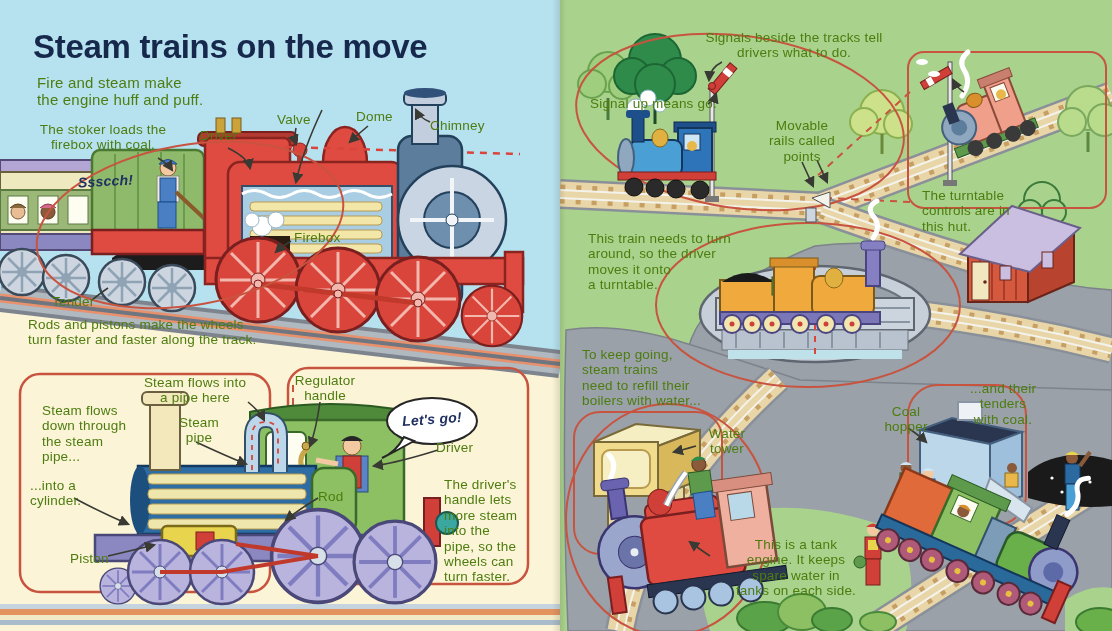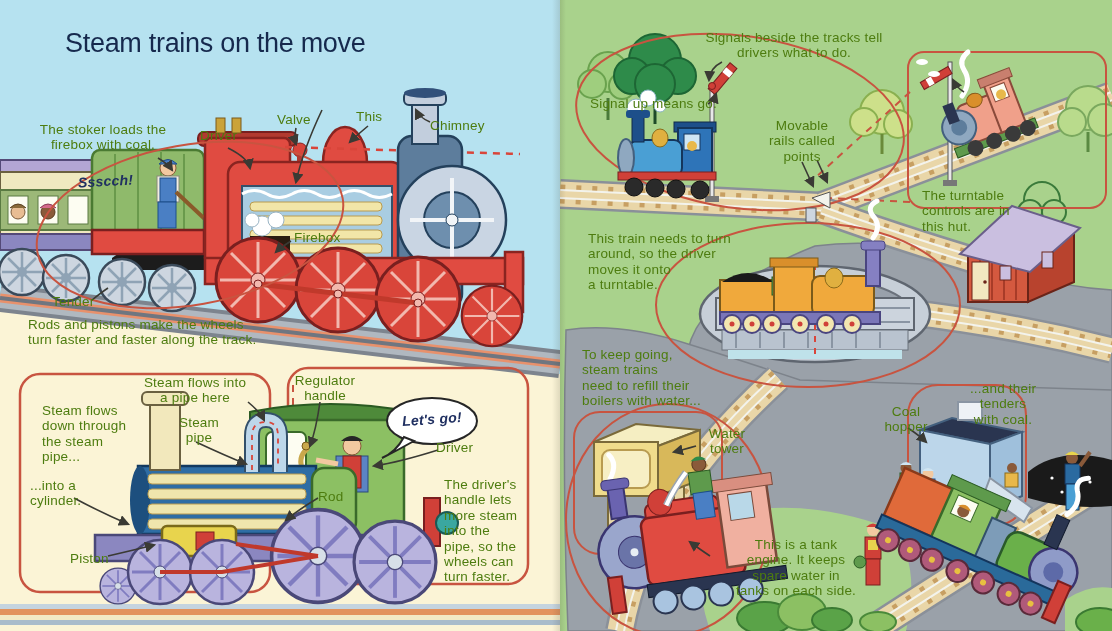--- a/index.html
+++ b/index.html
@@ -5,21 +5,21 @@
   html,body{margin:0;padding:0;background:#888;}
   .spread{position:relative;width:1112px;height:631px;overflow:hidden;background:#fbf4d6;
           font-family:"Liberation Sans",sans-serif;}
   .page{position:absolute;top:0;height:631px;}
   .page-left{left:0;width:560px;}
   .page-right{left:560px;width:552px;}
   .art{position:absolute;left:0;top:0;}
   .lbl{position:absolute;font-size:13.5px;line-height:1.14;color:#4d7c0f;
        white-space:pre-line;letter-spacing:.2px;}
   .c{text-align:center;}
-  .title{font-size:27px;font-weight:normal;color:#16294d;letter-spacing:-.3px;white-space:nowrap;margin-left:32px;}
+  .title{font-size:33px;font-weight:bold;color:#16294d;letter-spacing:-.3px;white-space:nowrap;}
   .intro{font-size:15px;}
   .hand{font-weight:bold;font-style:italic;color:#203061;font-size:14px;}
   .gutter{position:absolute;left:552px;top:0;width:14px;height:631px;
           background:linear-gradient(90deg,rgba(0,0,0,0) 0%,rgba(60,60,40,.14) 55%,rgba(0,0,0,0) 100%);
           pointer-events:none;}
 </style>
 </head>
 <body>
 
 <div class="spread">
@@ -230,25 +230,27 @@
         <path d="M320,402 Q316,430 310,446" marker-end="url(#arL)"></path>
         <path d="M196,442 Q226,456 246,464" marker-end="url(#arL)"></path>
         <path d="M74,498 Q100,512 128,524" marker-end="url(#arL)"></path>
         <path d="M438,450 Q400,462 374,466" marker-end="url(#arL)"></path>
         <path d="M318,498 Q298,510 286,520" marker-end="url(#arL)"></path>
         <path d="M108,556 Q134,550 154,545" marker-end="url(#arL)"></path>
       </g>
     </svg>
 
     <div class="lbl title" style="left:33px;top:28px;">Steam trains on the move</div>
+    <div class="lbl intro" style="left:37px;top:74px;">Fire and steam make
+the engine huff and puff.</div>
     <div class="lbl c" style="left:25px;top:122px;width:156px;">The stoker loads the
 firebox with coal.</div>
     <div class="lbl" style="left:200px;top:128px;">Driver</div>
     <div class="lbl" style="left:277px;top:112px;">Valve</div>
-    <div class="lbl" style="left:356px;top:109px;">This</div>
+    <div class="lbl" style="left:356px;top:109px;">Dome</div>
     <div class="lbl" style="left:430px;top:118px;">Chimney</div>
     <div class="lbl hand" style="left:78px;top:174px;transform:rotate(-3deg);">Ssscch!</div>
     <div class="lbl" style="left:294px;top:230px;">Firebox</div>
     <div class="lbl" style="left:52px;top:294px;">Tender</div>
     <div class="lbl" style="left:28px;top:317px;">Rods and pistons make the wheels
 turn faster and faster along the track.</div>
     <div class="lbl c" style="left:122px;top:375px;width:146px;">Steam flows into
 a pipe here</div>
     <div class="lbl c" style="left:277px;top:373px;width:96px;">Regulator
 handle</div>

